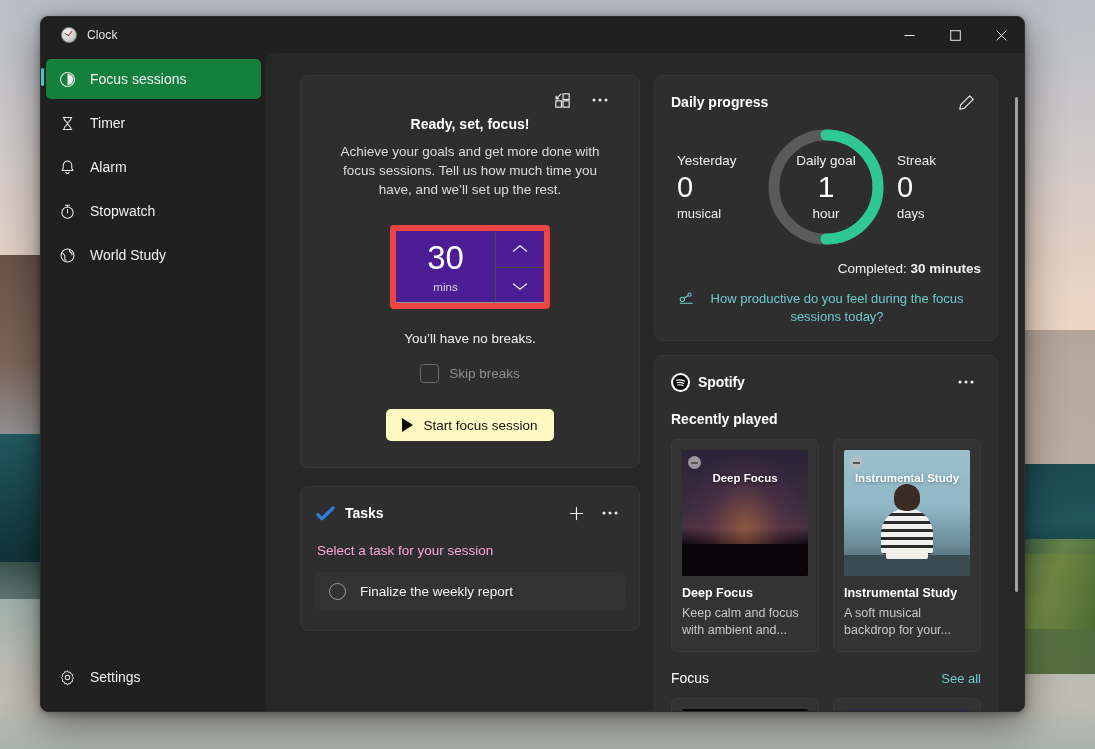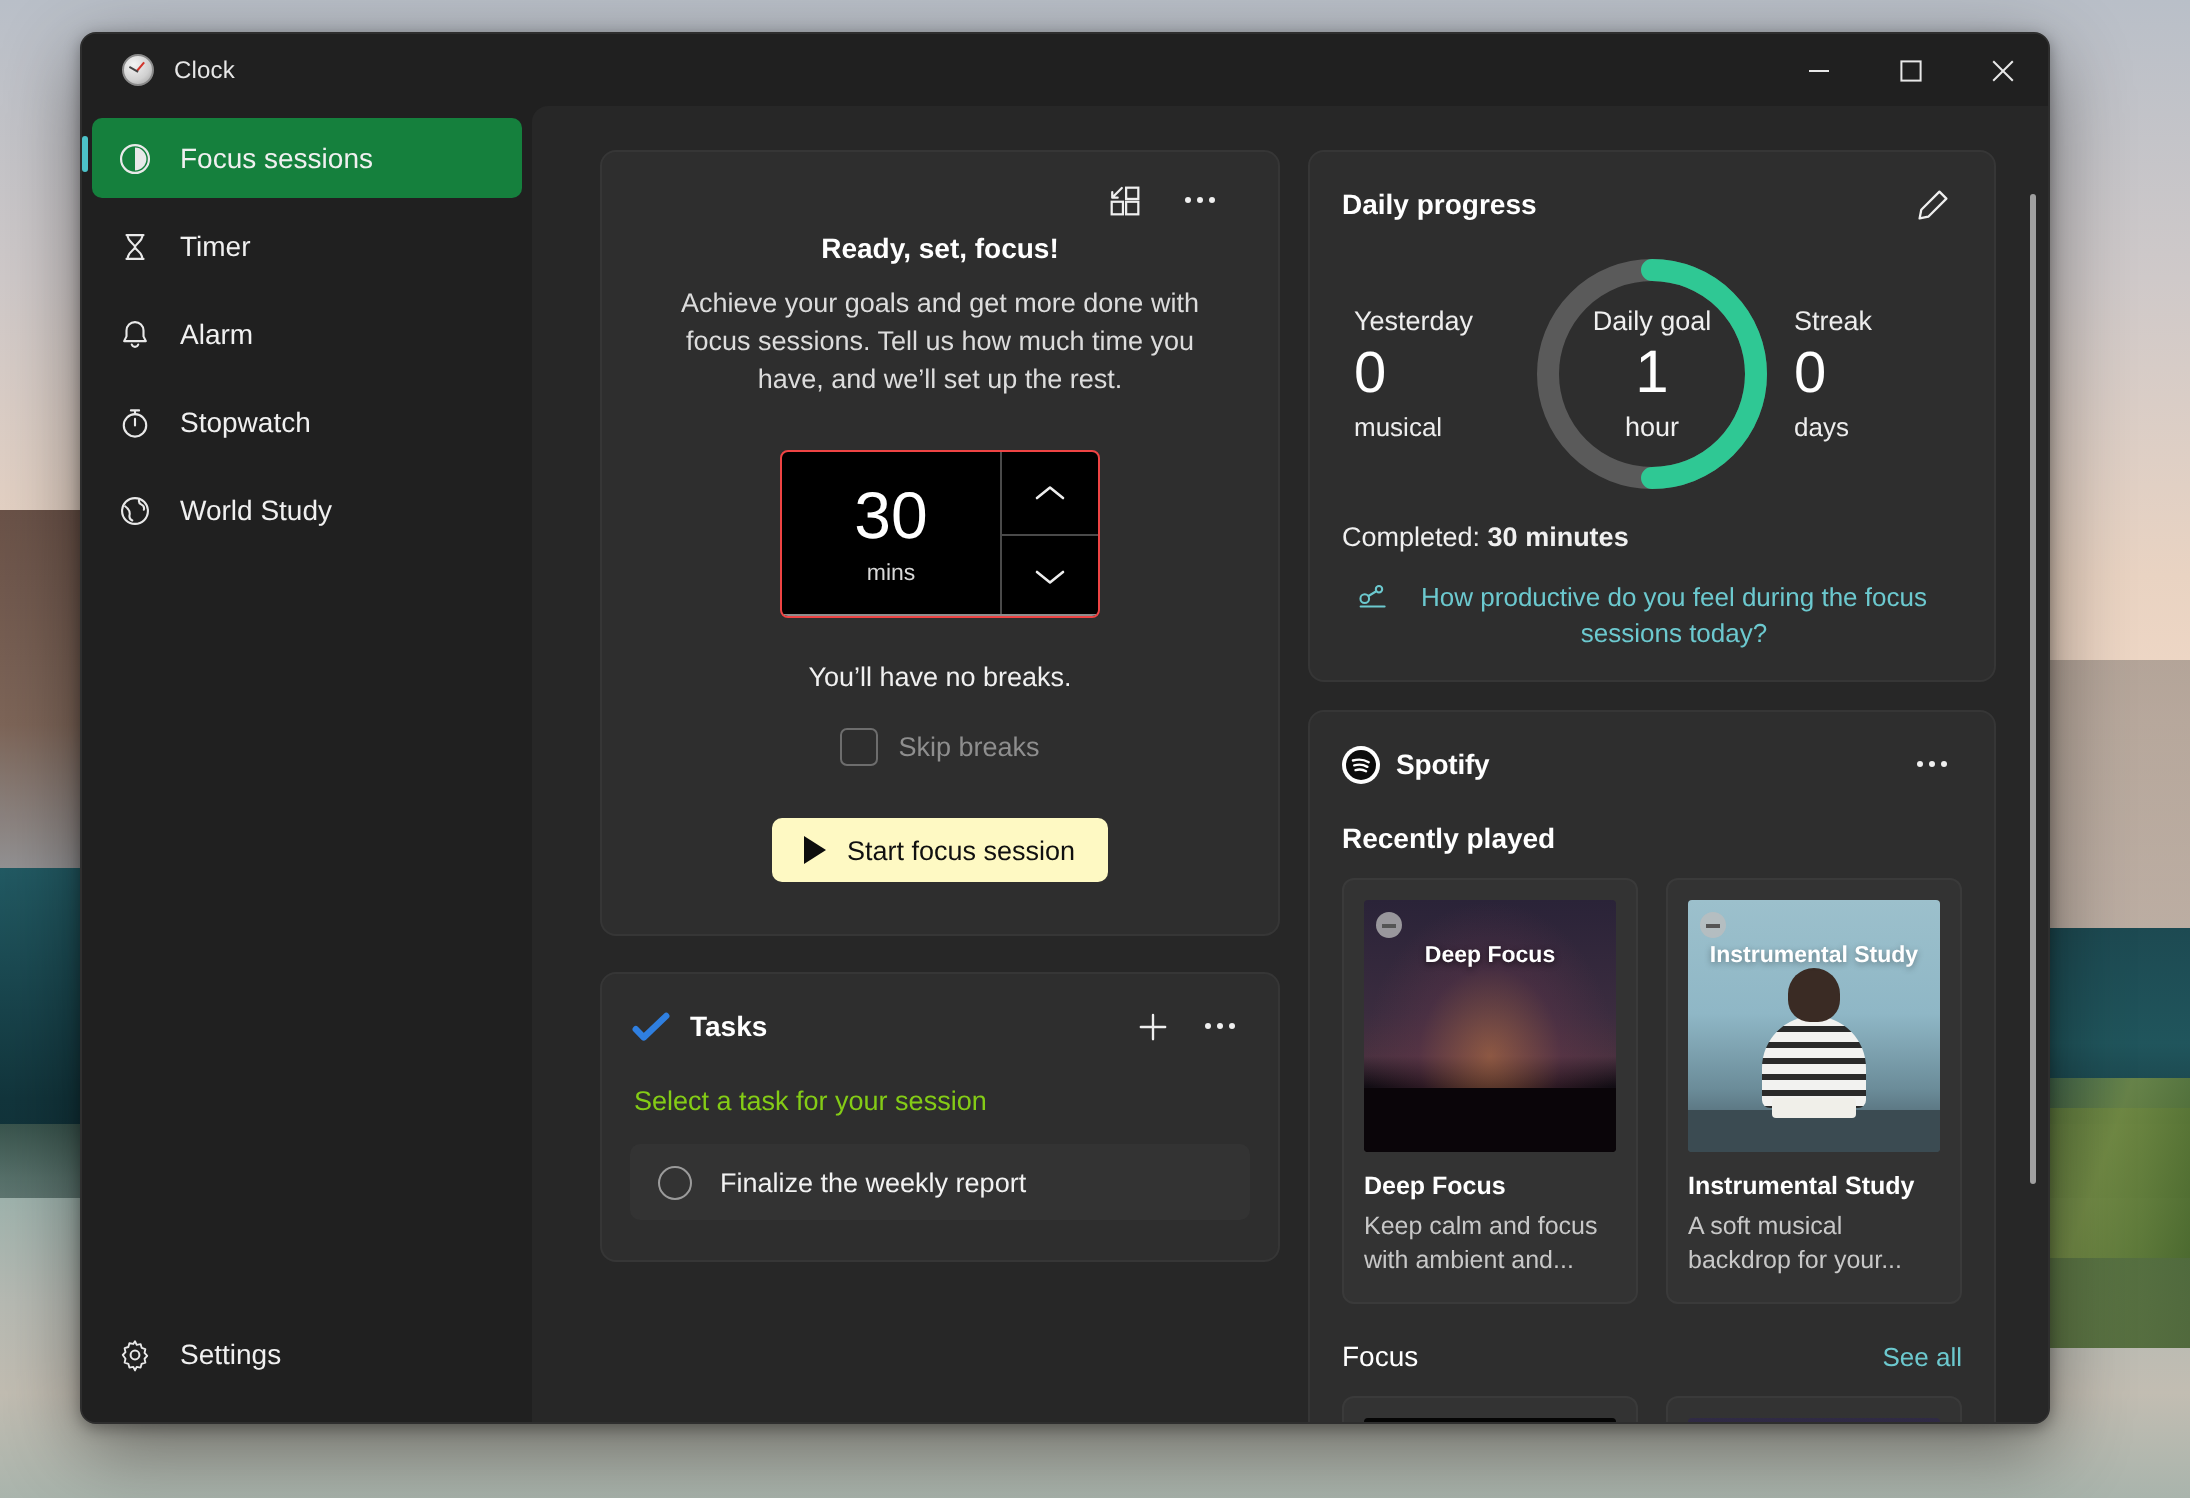--- a/index.html
+++ b/index.html
@@ -140,21 +140,21 @@
   .focus-title {
     font-size:14px; font-weight:bold; color:#ffffff; text-align:center; margin-top:2px;
   }
   .focus-desc {
     font-size:13.5px; color:#dcdcdc; text-align:center; line-height:1.42; margin-top:10px;
     padding:0 2px;
   }
   .spin-wrap { display:flex; justify-content:center; margin-top:26px; }
   .spinner {
     width:160px; height:84px; display:flex;
-    background:#000000; border:1px solid #ef4444; border-radius:4px; overflow:hidden;
+    background:#4c1d95; border:6px solid #ef4444; border-radius:4px; overflow:hidden;
     position:relative;
   }
   .spinner::after {
     content:""; position:absolute; left:0; right:0; bottom:0; height:1.5px; background:#8d8d8d;
   }
   .spin-val {
     flex:1; display:flex; flex-direction:column; align-items:center; justify-content:center;
     border-right:1px solid #4a4a4a;
   }
   .spin-num { font-size:33px; color:#fff; line-height:1; font-weight:400; }
@@ -177,21 +177,21 @@
     font-size:13.5px; font-family:"Liberation Sans", sans-serif; cursor:pointer;
   }
   .play-tri { width:0; height:0; border-left:11px solid #0d0d0d; border-top:7px solid transparent; border-bottom:7px solid transparent; }
 
   
   #tasks-card { padding:12px 14px 20px 14px; }
   .tasks-head { display:flex; align-items:center; gap:10px; }
   .todo-ico { width:20px; height:20px; display:flex; align-items:center; justify-content:center; }
   .tasks-title { font-size:14px; font-weight:bold; color:#fff; }
   .tasks-actions { margin-left:auto; display:flex; gap:4px; }
-  .tasks-sub { font-size:13.5px; color:#84cc16; margin-top:16px; padding-left:2px; }
+  .tasks-sub { font-size:13.5px; color:#f9a8d4; margin-top:16px; padding-left:2px; }
   .task-item {
     margin-top:14px; height:38px; background:#333333; border-radius:5px;
     display:flex; align-items:center; gap:14px; padding:0 14px;
   }
   .task-circle { width:17px; height:17px; border:1.4px solid #9b9b9b; border-radius:50%; }
   .task-text { font-size:13.5px; color:#f2f2f2; }
 
   
   #daily-card { padding:12px 16px 14px 16px; }
   .dp-head { display:flex; align-items:center; }
@@ -203,21 +203,21 @@
   .dp-side-num { font-size:29px; color:#fff; margin:4px 0 3px; line-height:1.05; }
   .dp-side-unit { font-size:13px; color:#ededed; }
   .ring-wrap { position:relative; width:126px; height:126px; }
   .ring-center {
     position:absolute; inset:0; display:flex; flex-direction:column;
     align-items:center; justify-content:center;
   }
   .ring-label { font-size:13.5px; color:#f0f0f0; }
   .ring-num { font-size:30px; color:#fff; line-height:1.05; margin:3px 0 4px; }
   .ring-unit { font-size:13.5px; color:#f0f0f0; }
-  .dp-completed { text-align:left; font-size:13.5px; color:#f0f0f0; margin-top:11px; }
+  .dp-completed { text-align:right; font-size:13.5px; color:#f0f0f0; margin-top:11px; }
   .dp-completed b { font-weight:bold; }
   .dp-survey {
     margin-top:14px; display:flex; align-items:flex-start; justify-content:center; gap:7px;
     padding:0 8px;
   }
   .dp-survey-text {
     font-size:13px; color:#6cc9cf; text-align:center; line-height:1.4; text-decoration:none;
   }
 
   

